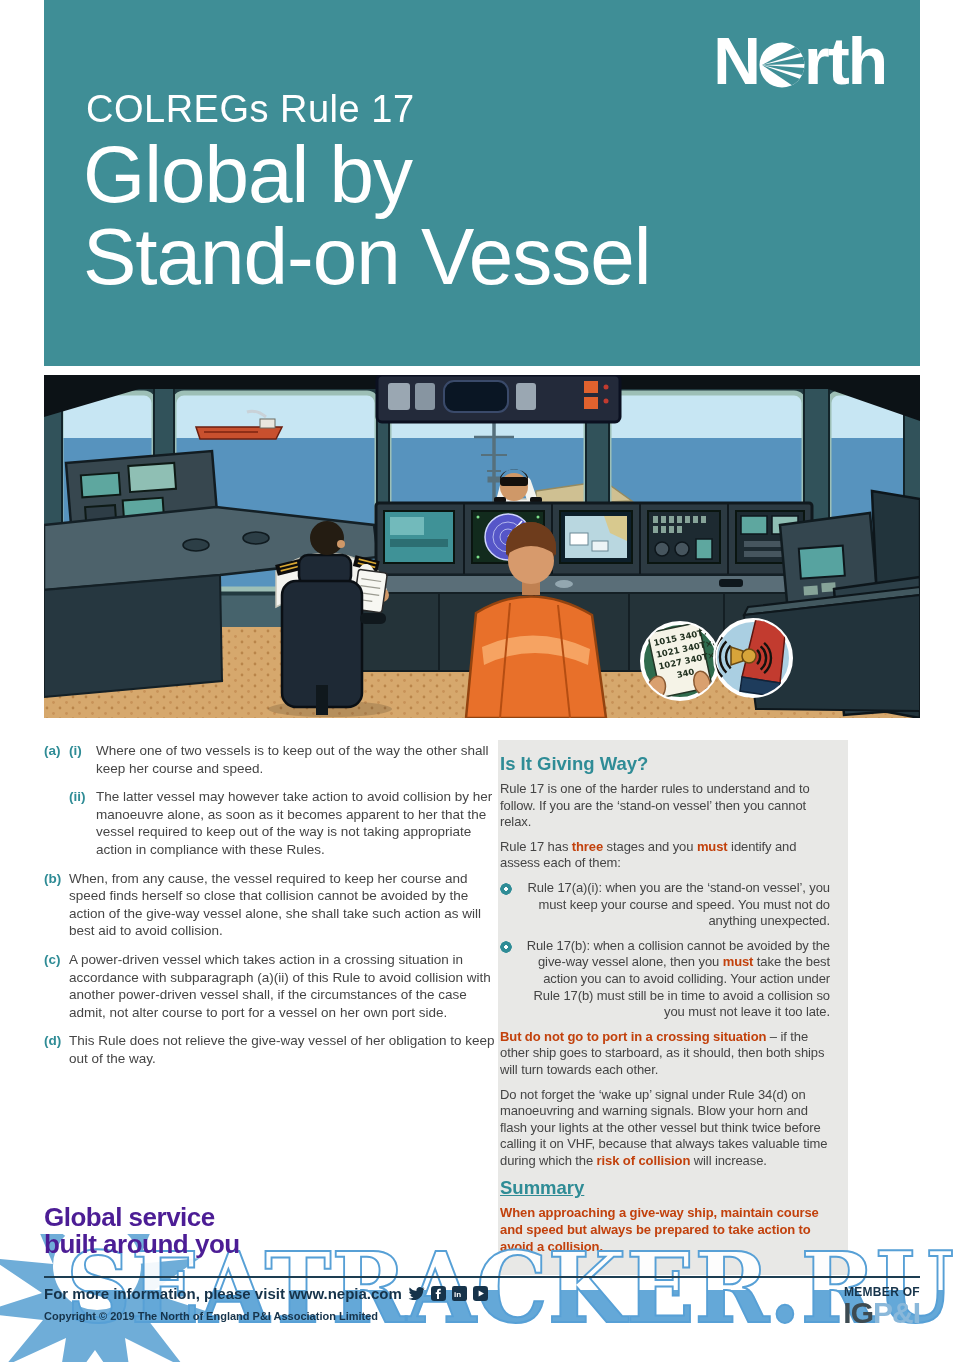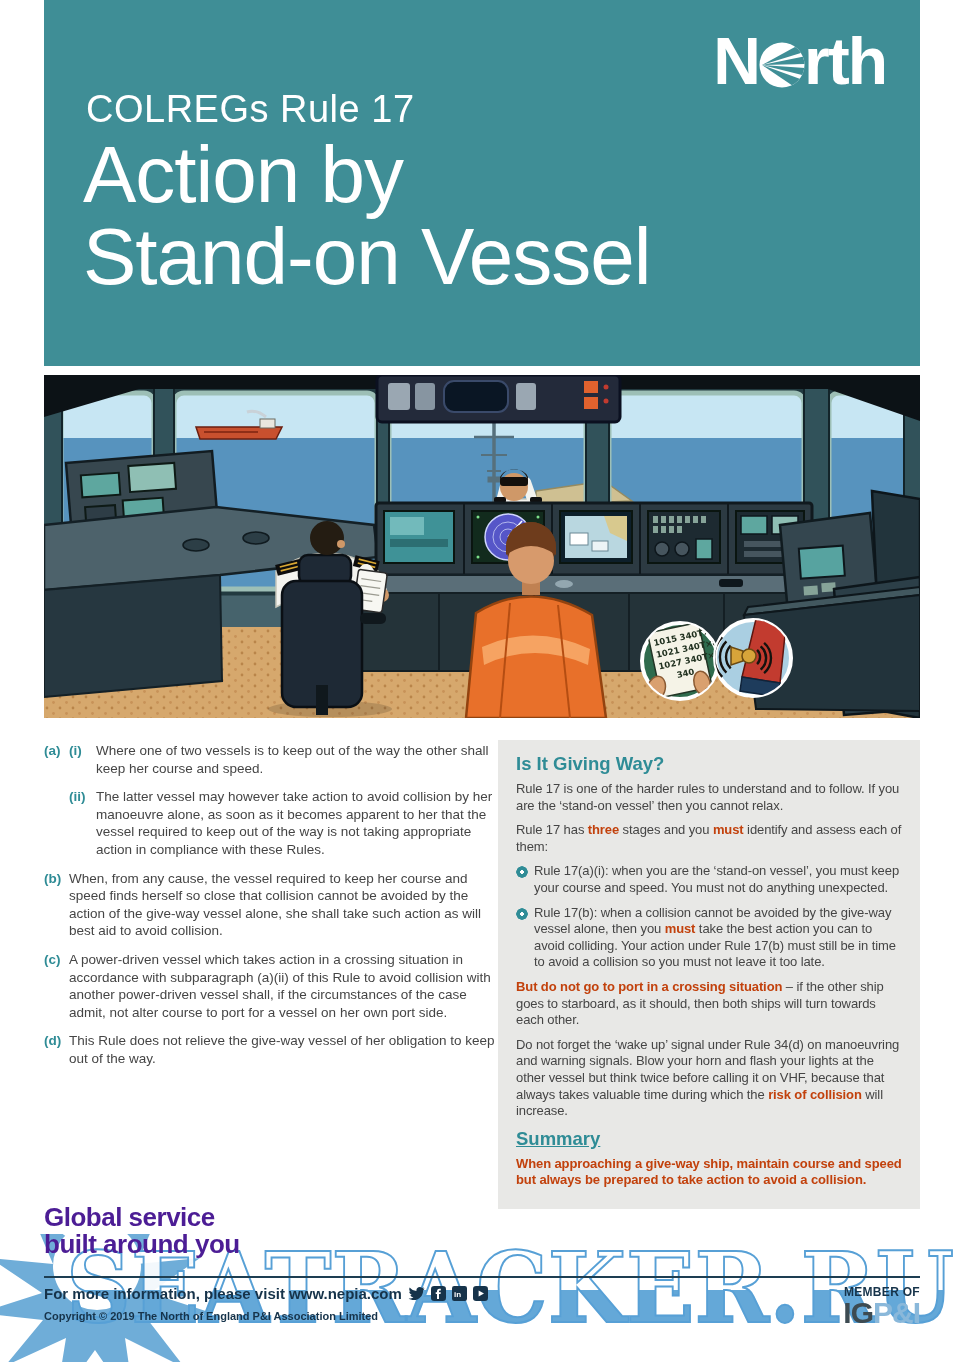--- a/index.html
+++ b/index.html
@@ -21,27 +21,27 @@
   .illu svg{display:block;width:876px;height:343px;}
 
   
   .rules{position:absolute;left:44px;top:742px;width:454px;color:#454545;}
   .rule{display:flex;margin-bottom:11px;font-size:13.5px;line-height:17.6px;}
   .rl{flex:0 0 25px;color:#2F8C96;font-weight:700;}
   .rs{flex:0 0 27px;color:#2F8C96;font-weight:700;}
   .rt{flex:1;}
 
   
-  .panel{position:absolute;left:498px;top:740px;width:422px;background:#E8E8E6;
-         padding:13px 18px 12px 18px;color:#454545;font-size:13px;line-height:16.6px;letter-spacing:-0.1px;}
+  .panel{position:absolute;left:498px;top:740px;width:350px;background:#E8E8E6;
+         padding:13px 18px 12px 2px;color:#454545;font-size:13px;line-height:16.6px;letter-spacing:-0.1px;}
   .panel h3{margin:0 0 6px 0;font-size:18.5px;line-height:22px;color:#2F8C96;font-weight:700;letter-spacing:0;}
   .panel h3.h2{margin-top:4px;text-decoration:underline;}
   .panel p{margin:0 0 8px 0;}
   .panel b{color:#c2410c;}
-  .bul{display:flex;margin-bottom:8px;}
+  .bul{display:flex;margin-bottom:8px;text-align:right;}
   .dot{flex:0 0 12px;height:12px;margin:3px 6px 0 0;border-radius:50%;
        background:radial-gradient(circle,#ffffff 0 1.6px,#2F8C96 2px 5.6px,rgba(0,0,0,0) 6px);}
   .btext{flex:1;}
 
   
   .tagline{position:absolute;left:44px;top:1204px;font-size:26px;line-height:27px;font-weight:bold;
            color:#4c1d95;letter-spacing:-0.5px;z-index:6;}
   .divider{position:absolute;left:44px;top:1276px;width:876px;height:2px;background:#1D3E52;z-index:6;}
   .inforow{position:absolute;left:44px;top:1285px;display:flex;align-items:center;gap:6px;z-index:6;}
   .info{font-size:15px;font-weight:bold;color:#16334A;}
@@ -76,21 +76,21 @@
           <path d="M4,24 L46,1 L46,11 Z"></path>
           <path d="M4,24 L48,15 L48,23 Z"></path>
           <path d="M4,24 L48,27 L48,35 Z"></path>
           <path d="M4,24 L45,39 L38,47 Z"></path>
         </g>
       </svg>
         <span>rth</span>
     </div>
     <div class="kicker">COLREGs Rule 17</div>
     <div class="h-title">
-      <span>Action by</span><br>
+      <span>Global by</span><br>
       <span>Stand-on Vessel</span>
     </div>
   </div>
 
   <div class="illu">
     <svg viewBox="0 0 876 343">
       <defs>
         <pattern id="fdots" width="13" height="11" patternUnits="userSpaceOnUse">
           <circle cx="3" cy="3" r="1.4" fill="#B9854A"></circle>
           <circle cx="9.5" cy="8.5" r="1.4" fill="#C79258"></circle>

